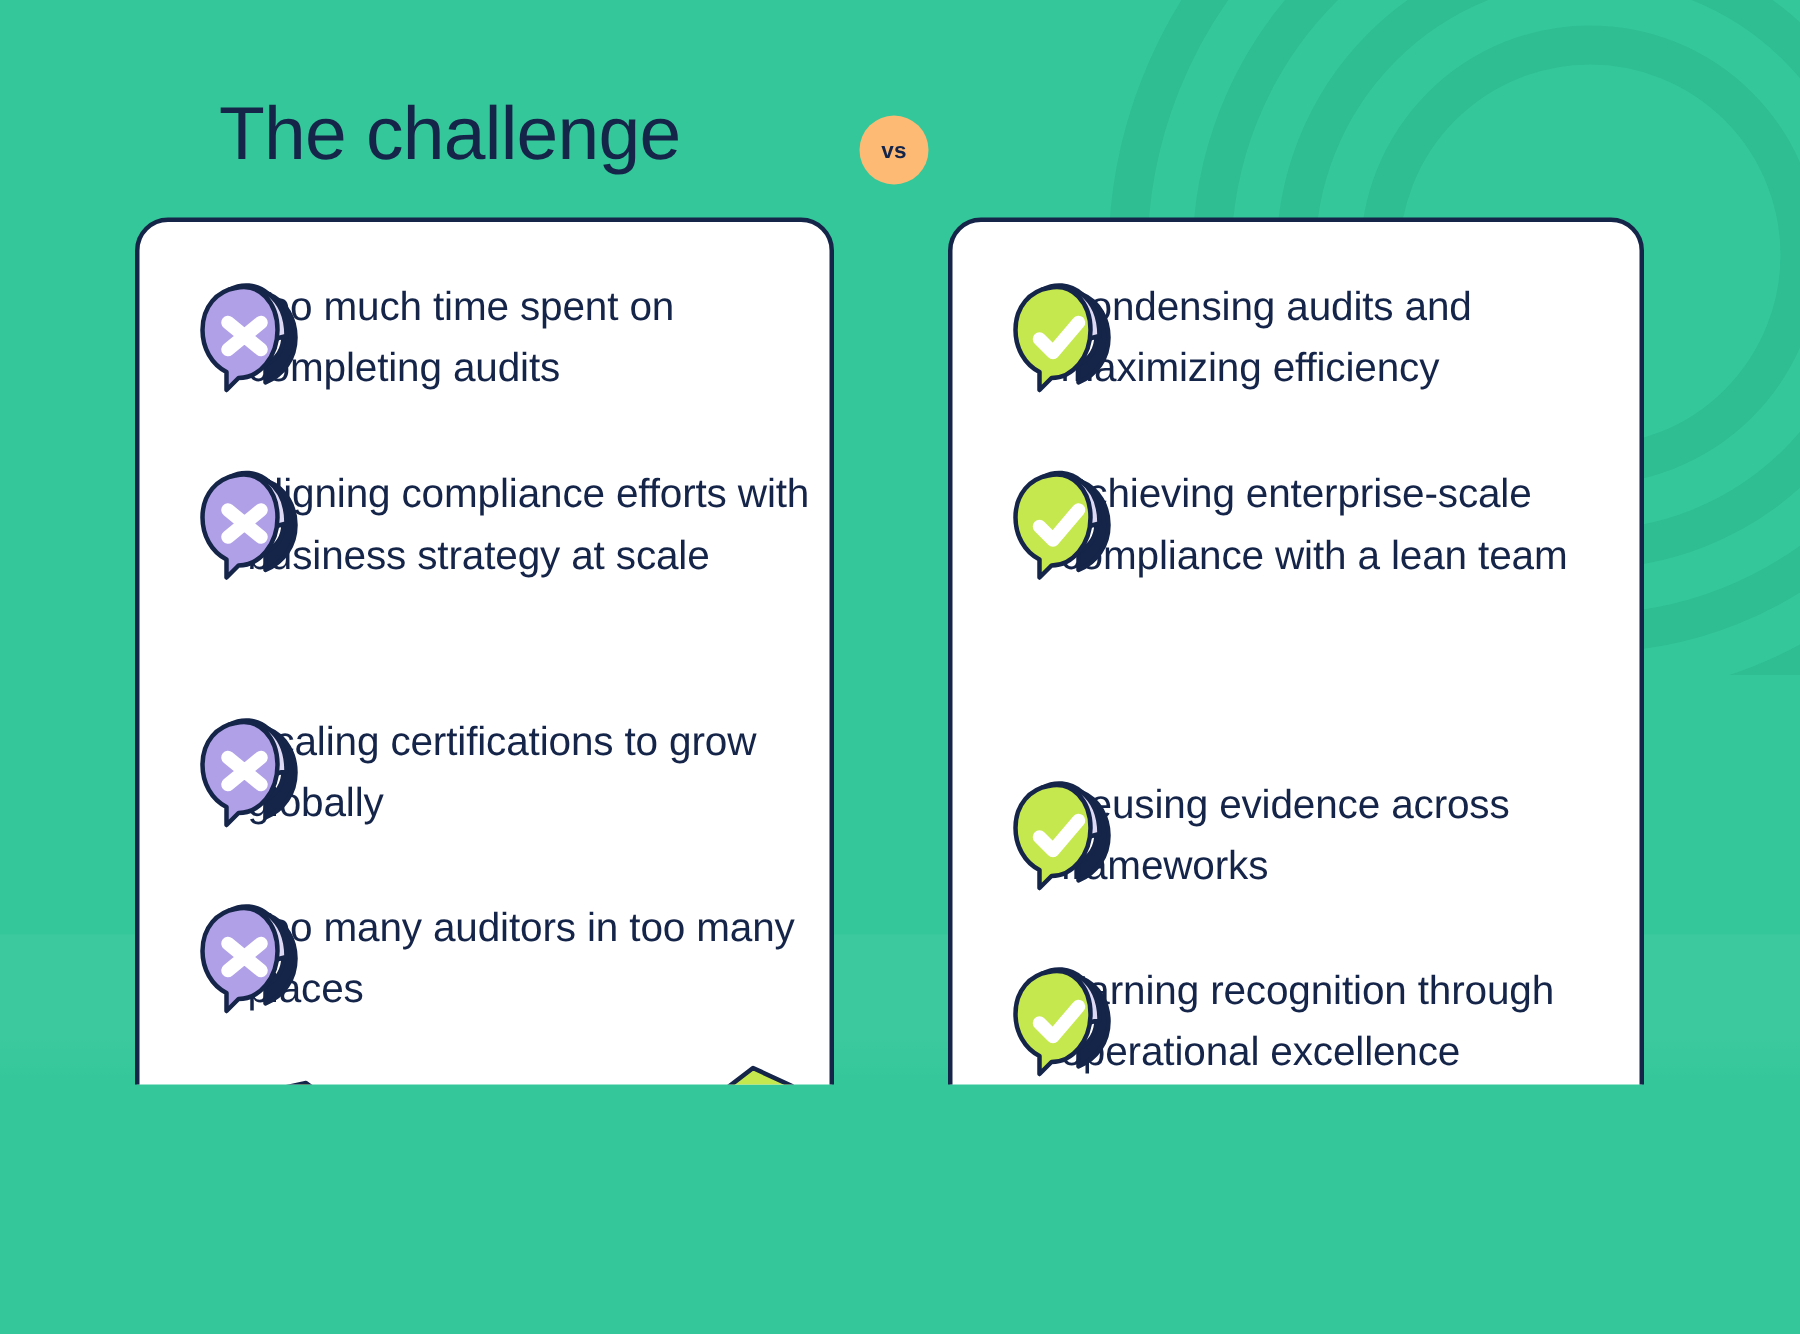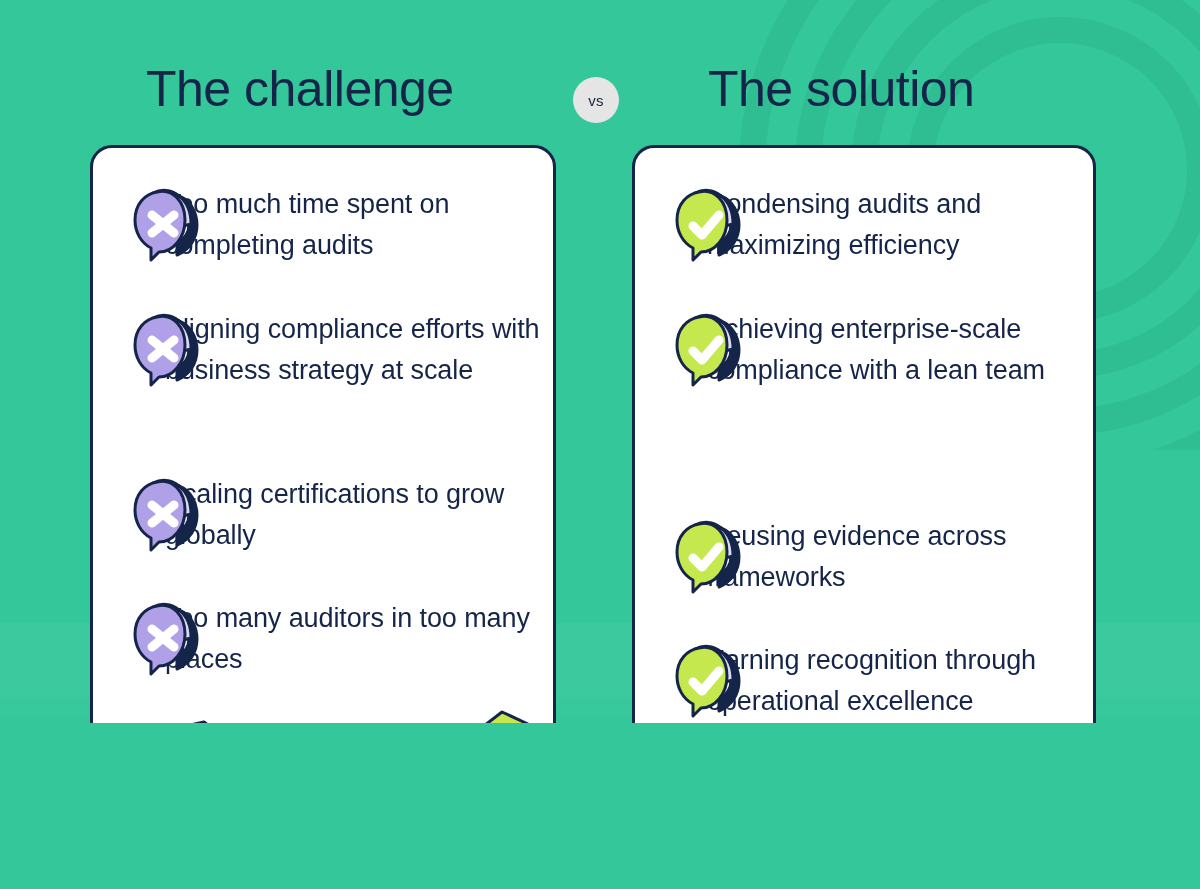--- a/index.html
+++ b/index.html
@@ -56,27 +56,27 @@
   #head-challenge { left: 146px; }
   #head-solution  { left: 708px; }
 
   .vs-badge {
     position: absolute;
     left: 573px;
     top: 77px;
     width: 46px;
     height: 46px;
     border-radius: 50%;
-    background: #e5e5e5;
+    background: #fdba74;
     display: flex;
     align-items: center;
     justify-content: center;
     color: #152449;
     font-size: 15px;
-    font-weight: normal;
+    font-weight: bold;
     letter-spacing: 0.2px;
   }
 
   
   .card {
     position: absolute;
     background: #ffffff;
     border: 3px solid #152449;
     border-radius: 22px;
   }
@@ -146,21 +146,20 @@
       <circle cx="500" cy="420" r="252"></circle>
       <circle cx="500" cy="420" r="308"></circle>
     </g>
   </svg>
   <div class="bg-band"></div>
 
   <div class="heading" id="head-challenge">The challenge</div>
 
   <div class="vs-badge">vs</div>
 
-  <div class="heading" id="head-solution">The solution</div>
 
   <div class="card" id="card-challenge">
     <div class="list" id="challenge-list">
         <div class="row" style="top: 36px;">
           <div class="row-icon"><svg viewBox="0 0 78 84" xmlns="http://www.w3.org/2000/svg">
               <path d="M52 12 C64 17 70 29 70 41 C70 55 62 66 50 71 L50 59 C58 55 62 48 62 40 C62 30 58 22 50 18 Z" fill="#152449" stroke="#152449" stroke-width="3" stroke-linejoin="round"></path>
               <path d="M26 9 C34 5 44 5 52 12 L50 18 C43 12 33 12 26 16 Z" fill="#ddd9f4" stroke="#152449" stroke-width="3" stroke-linejoin="round"></path>
               <path d="M52 12 C60 18 64 28 64 40 L56 42 C56 30 52 21 46 16 Z" fill="#ddd9f4" stroke="#152449" stroke-width="3" stroke-linejoin="round"></path>
               <path d="M30 8 C46 4 58 18 58 36 C58 54 46 68 32 68 L24 76 L24 64 C14 59 8 48 8 36 C8 20 18 10 30 8 Z" fill="#b0a0e8" stroke="#152449" stroke-width="3" stroke-linejoin="round"></path>
               <path d="M25 31 L47 49 M47 31 L25 49" fill="none" stroke="#ffffff" stroke-width="9" stroke-linecap="round"></path>

